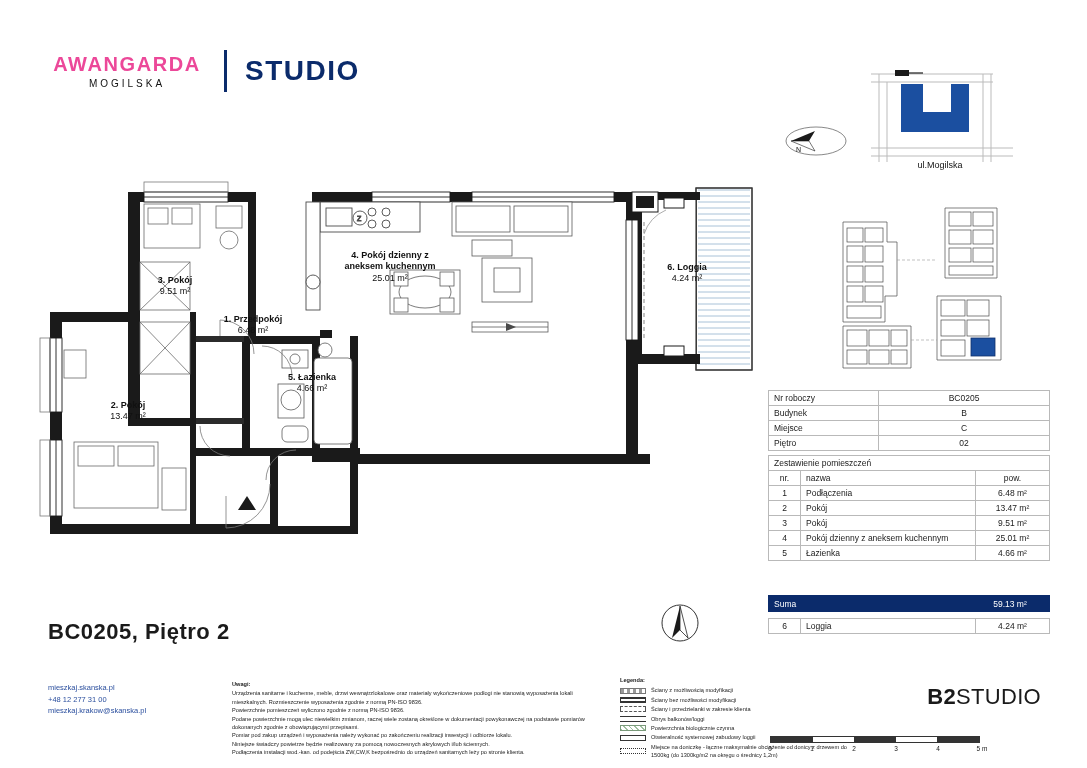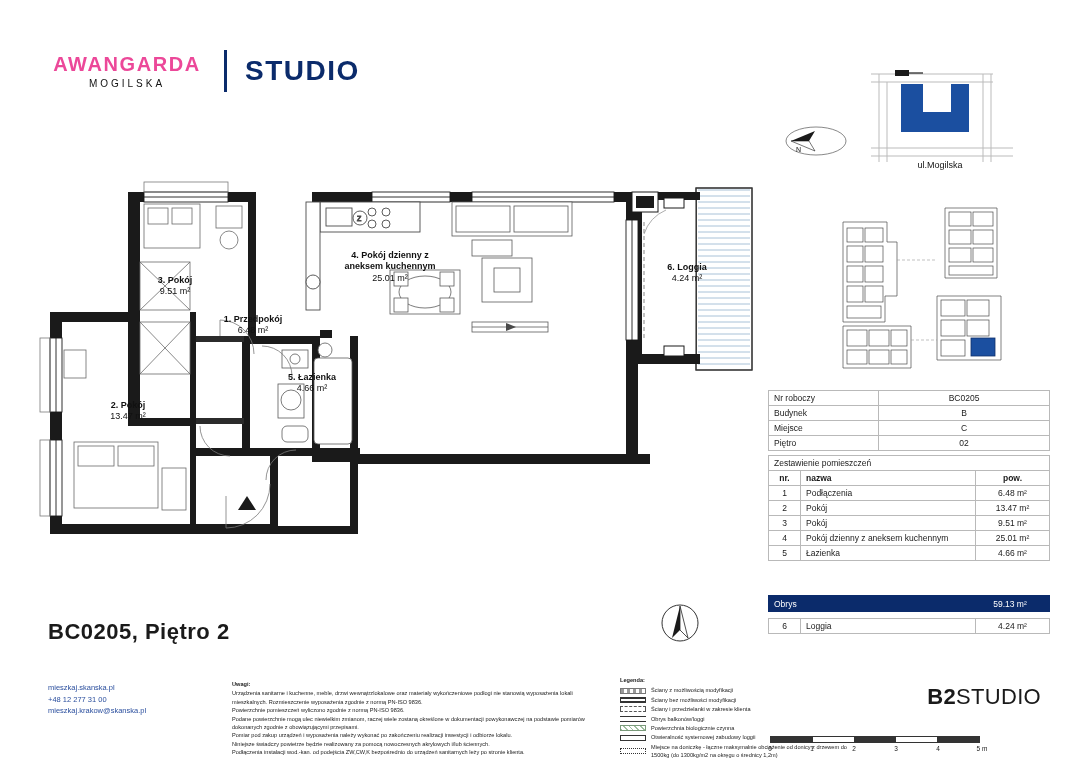--- a/index.html
+++ b/index.html
@@ -39,21 +39,21 @@
   .keyplan { position:absolute; left:825px; top:200px; width:190px; height:175px; }
 
   
   .tbl { position:absolute; border-collapse:collapse; font-size:8.5px; }
   .tbl td { border:1px solid #b9b9b9; padding:2px 5px; height:15px; }
   .meta { left:768px; top:390px; width:282px; }
   .meta td:first-child { width:110px; }
   .meta td:last-child { text-align:center; }
 
   .rooms { left:768px; top:455px; width:282px;padding-left:40px; }
-  .rooms .hdr td { font-weight:700; }
+  .rooms .hdr td { font-weight:400; }
   .rooms .c-nr { width:32px; text-align:center; }
   .rooms .c-pow { width:74px; text-align:center; }
 
   .sum-wrap { position:absolute; left:768px; top:595px; width:282px; }
   .sum-row { display:flex; background:#0b2b6b; color:#fff; font-size:8.5px; height:17px; align-items:center; }
   .sum-row .a { padding-left:6px; flex:1; }
   .sum-row .b { width:80px; text-align:center; }
   .log-tbl { width:282px; border-collapse:collapse; font-size:8.5px; margin-top:6px; }
   .log-tbl td { border:1px solid #b9b9b9; padding:2px 5px; height:15px; }
   .log-tbl .c-nr { width:32px; text-align:center; }
@@ -471,21 +471,21 @@
     <tr>
       <td class="c-nr">5</td>
       <td>Łazienka</td>
       <td class="c-pow">4.66 m²</td>
     </tr>
   </tbody>
     </table>
 
   <div class="sum-wrap">
     <div class="sum-row">
-      <div class="a">Obrys</div>
+      <div class="a">Suma</div>
       <div class="b">59.13 m²</div>
     </div>
     <table class="log-tbl">
       <tbody>
           <tr>
         <td class="c-nr">6</td>
         <td>Loggia</td>
         <td class="c-pow">4.24 m²</td>
       </tr>
     </tbody>

